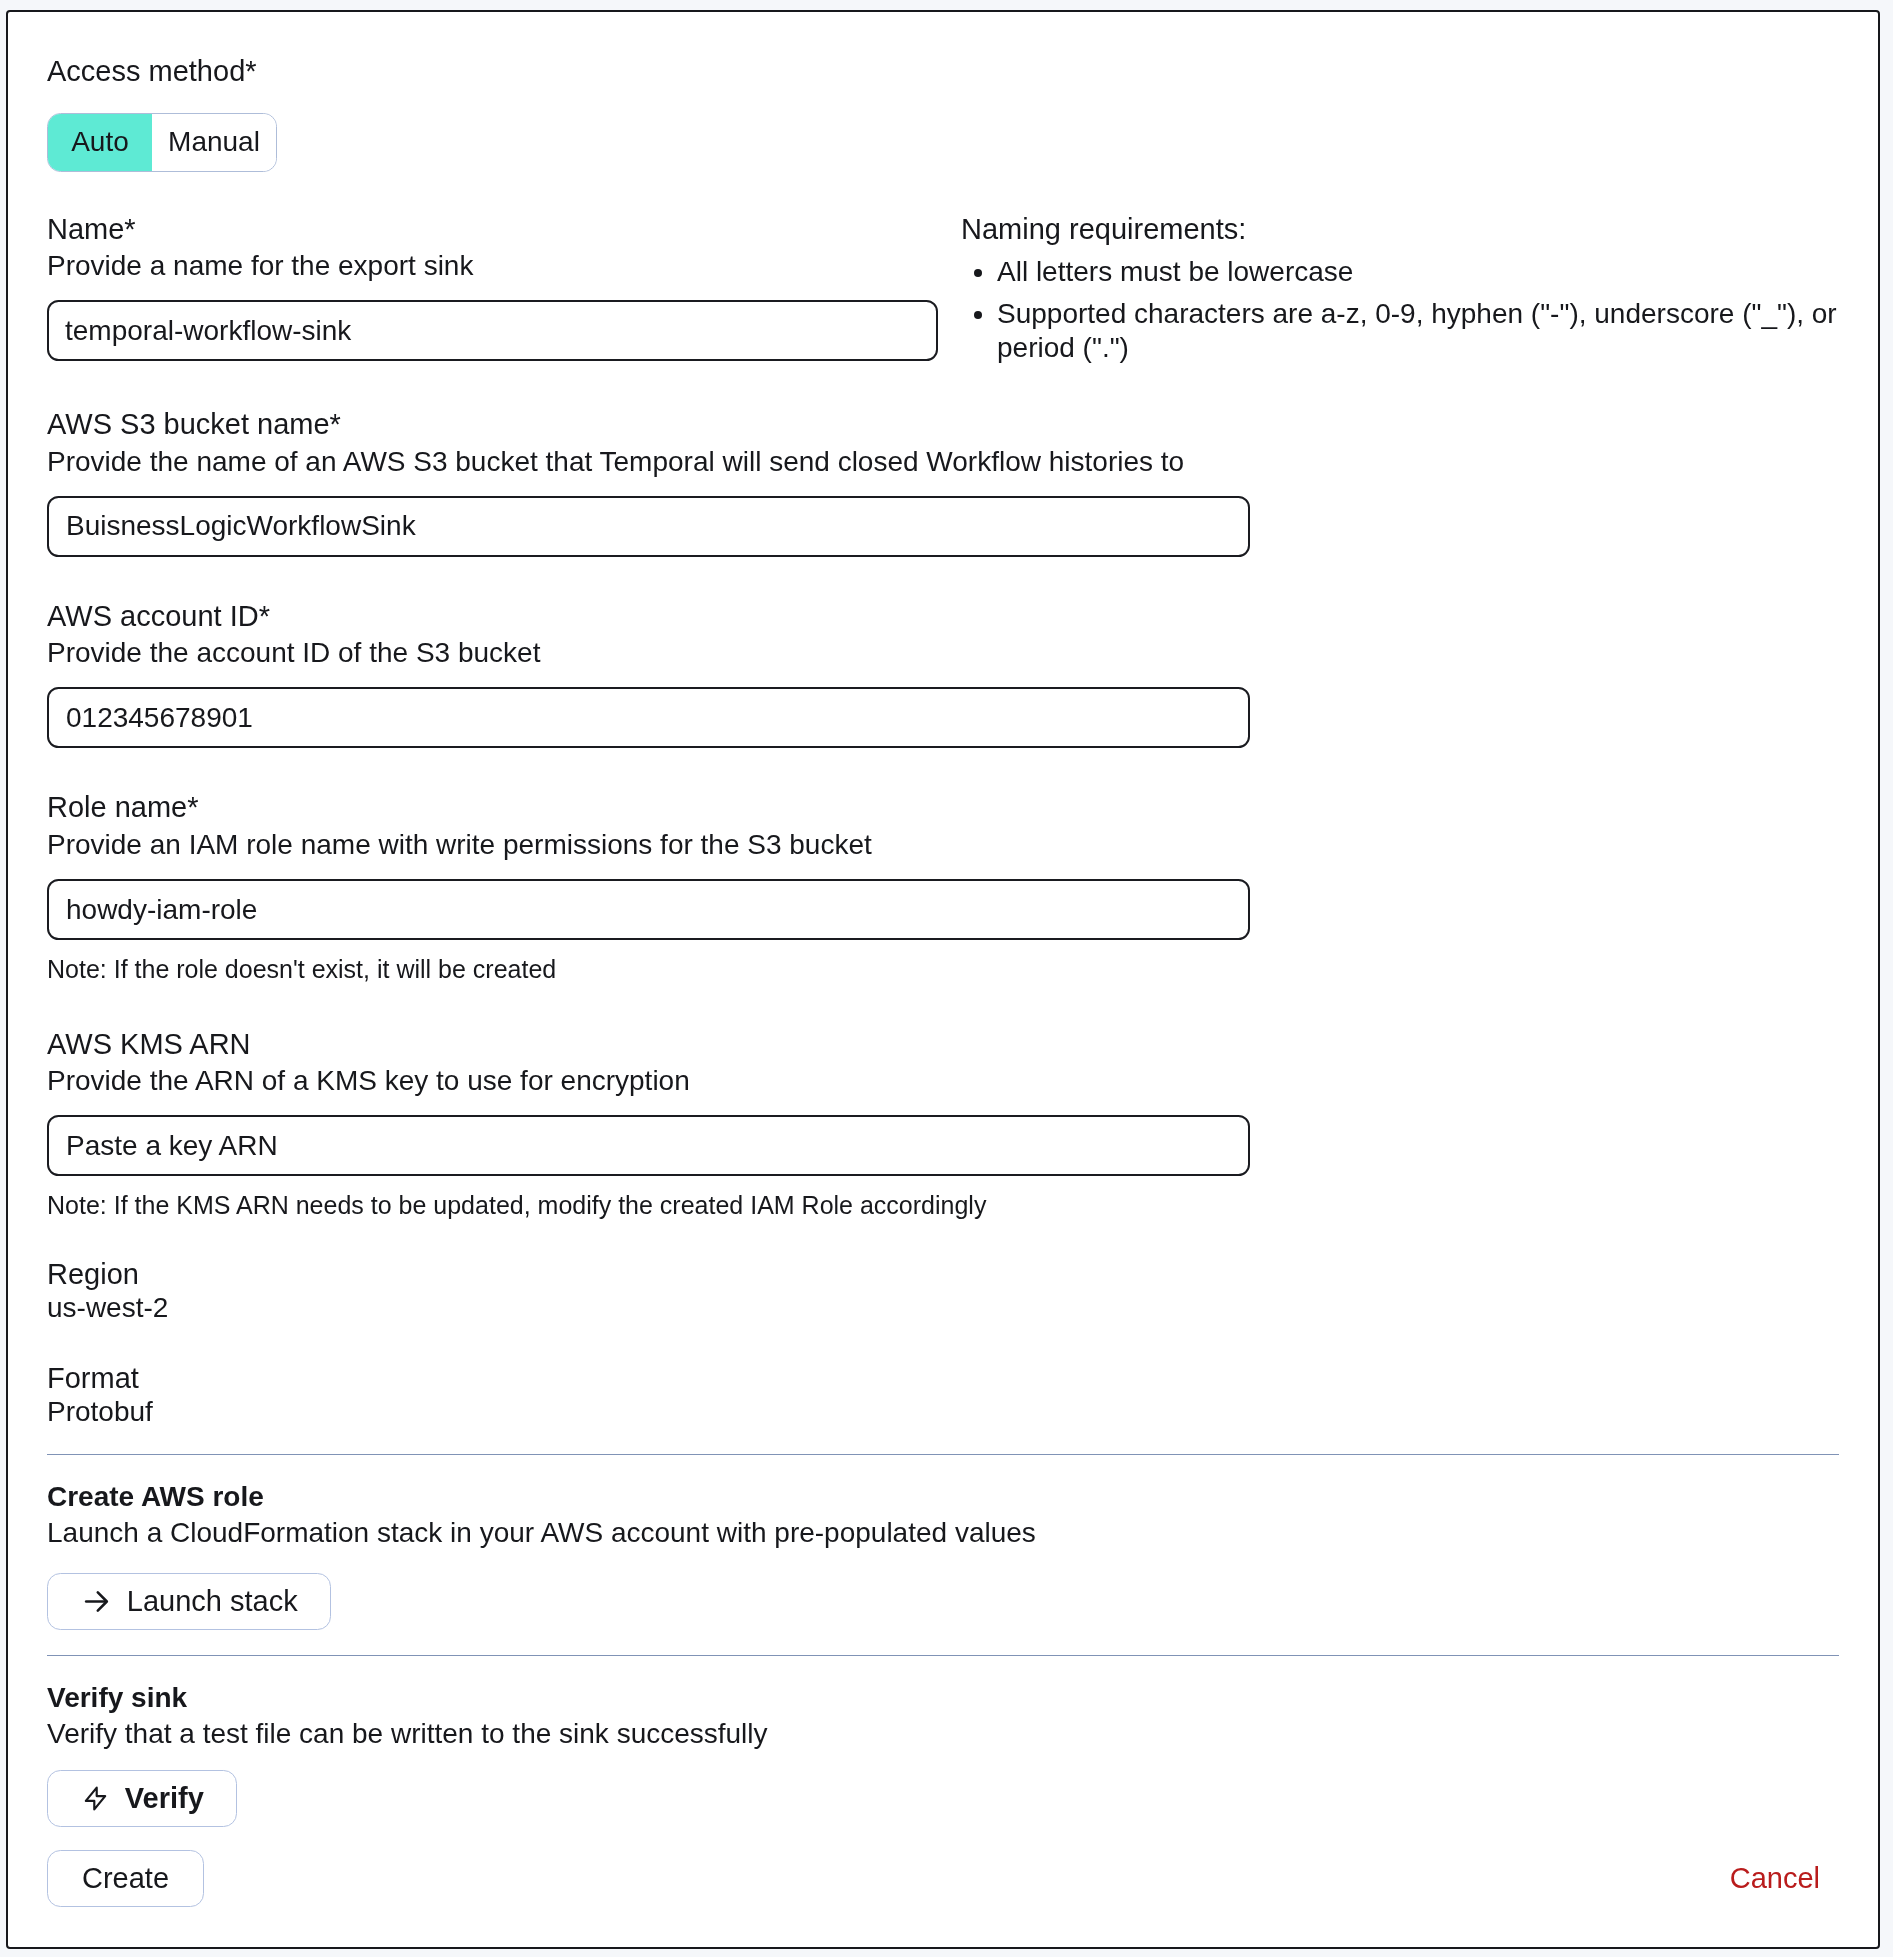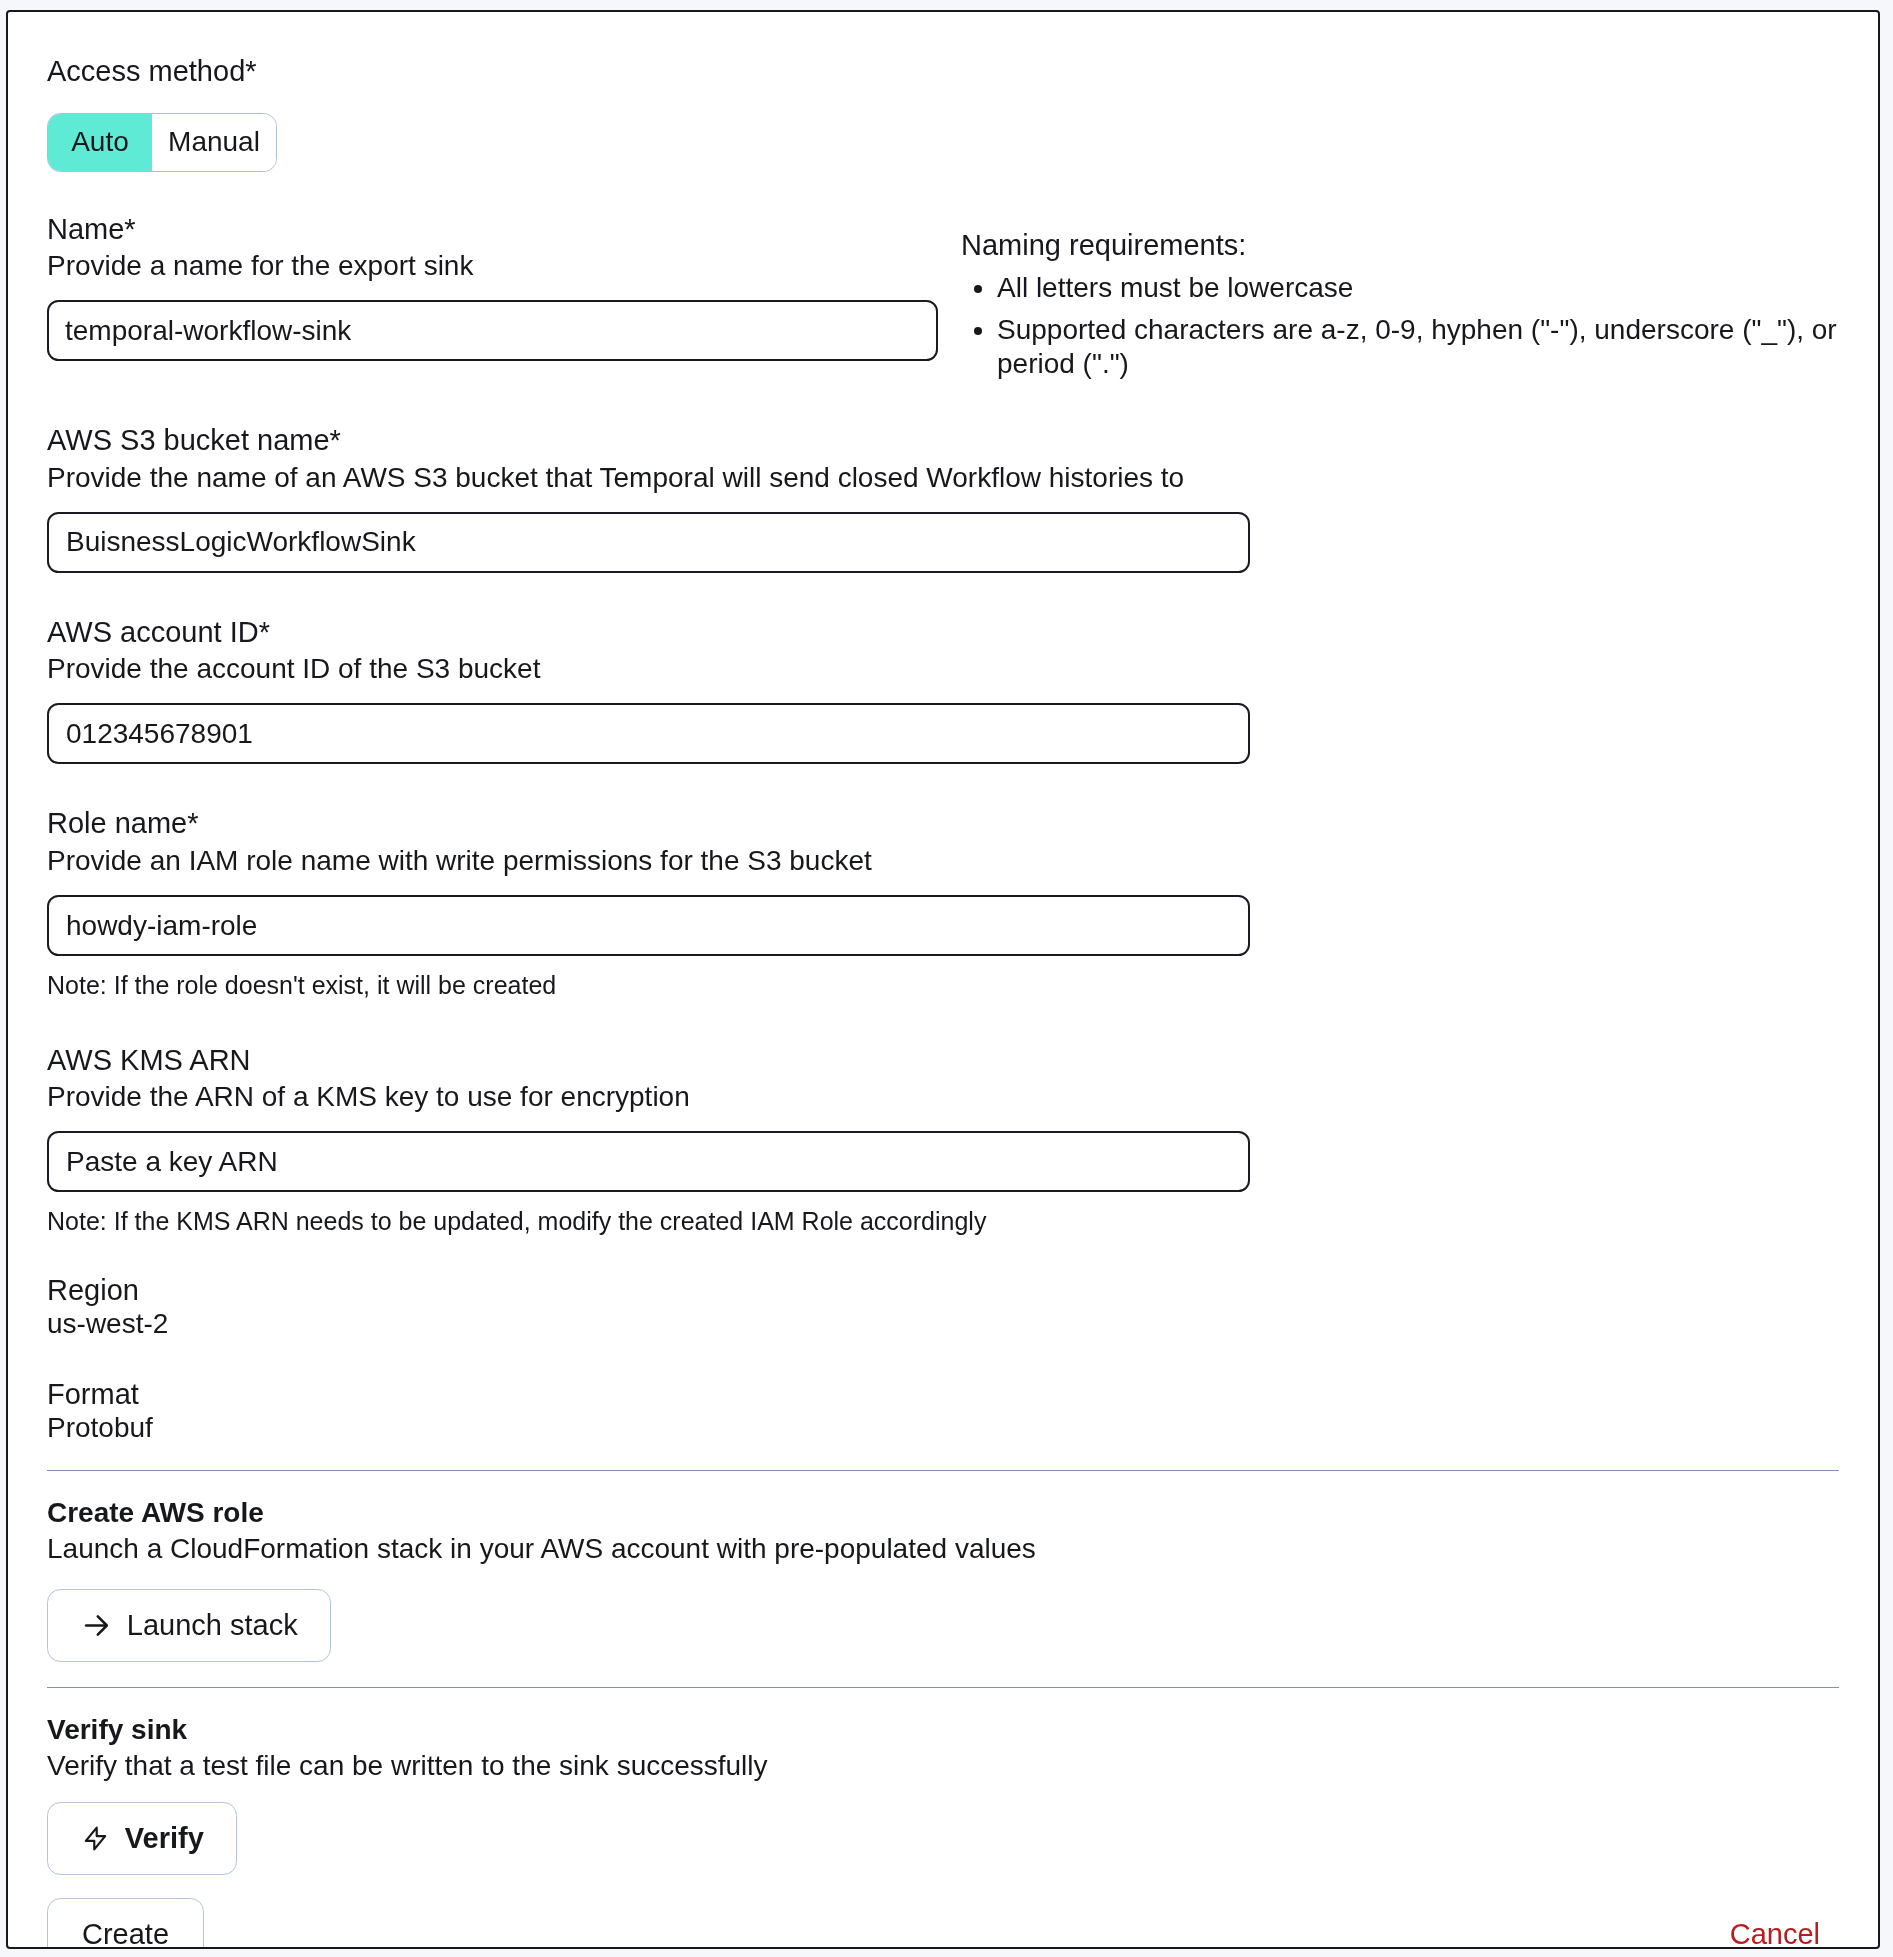--- a/index.html
+++ b/index.html
@@ -38,21 +38,21 @@
     font-size: 28px;
     cursor: pointer;
     background: #ffffff;
   }
   .toggle .seg.selected { background: #5eead4; }
   .toggle .seg.auto   { width: 104px; }
   .toggle .seg.manual { width: 124px; border-radius: 11.5px; }
 
   .fields-row { display: flex; margin-top: 40px; }
   .col-left  { width: 891px; flex: none; }
-  .col-right { width: 882px; flex: none; margin-left: 23px; margin-top: 16px; }
+  .col-right { width: 882px; flex: none; margin-left: 23px; }
 
   .text-input {
     display: block;
     margin-top: 17px;
     height: 61px;
     width: 1203px;
     border: 2.9px solid #1a1b20;
     border-radius: 11.5px;
     padding: 0 17px;
     font-size: 28px;
@@ -76,21 +76,21 @@
   hr.divider {
     border: none;
     border-top: 1.9px solid #8093b6;
     margin: 25px 0 0 0;
   }
   .sub-title { font-size: 28px; line-height: 34px; font-weight: bold; margin-top: 25px; }
   .sub-desc  { font-size: 28px; line-height: 34px; margin-top: 1.9px; }
 
   .btn {
     display: inline-flex; align-items: center; justify-content: center;
-    height: 73px;
+    height: 57px;
     border: 1.9px solid #b3c2e1;
     border-radius: 13.4px;
     background: #ffffff;
     font-size: 29px;
     color: #17181c;
     cursor: pointer;
     font-family: "Liberation Sans", "DejaVu Sans", sans-serif;
   }
   .btn .ico { display: inline-flex; margin-right: 15.3px; }
   .btn-launch { margin-top: 23px; padding: 0 32.5px; }

